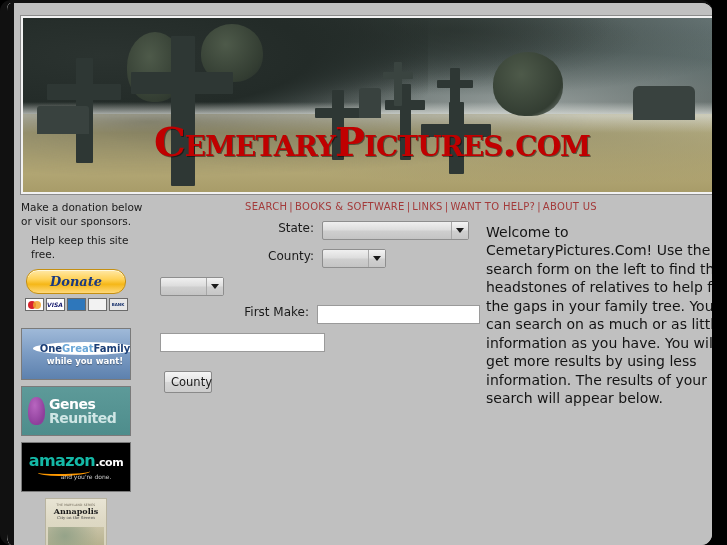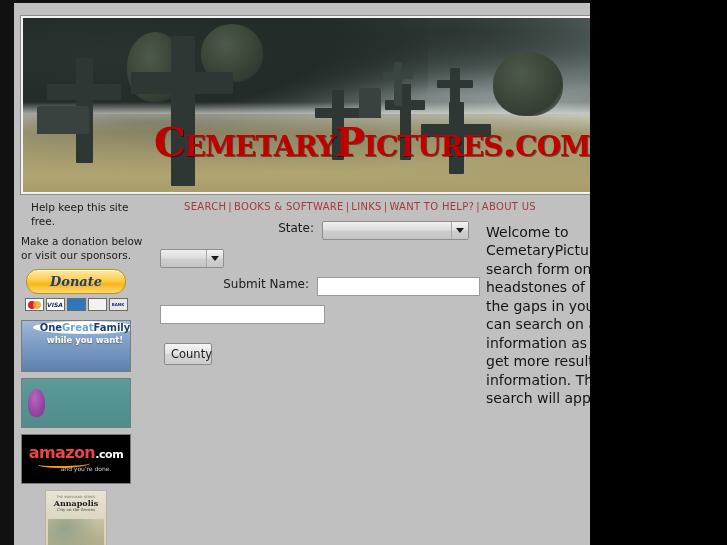--- a/index.html
+++ b/index.html
@@ -7,29 +7,30 @@
     margin: 0;
     padding: 0;
     width: 727px;
     height: 545px;
     overflow: hidden;
     background: #000000;
     font-family: "DejaVu Sans", "Liberation Sans", sans-serif;
   }
   #page {
     position: relative;
-    width: 590px;
+    width: 712px;
     height: 545px;
     background: #c0c0c0;
     box-sizing: border-box;
     border-left: 7px solid #111111;
     border-top: 3px solid #111111;
     border-right: 0;
     border-bottom: 0;
     overflow: hidden;
+    border-radius: 11px;
   }
   
   #inner-frame {
     position: absolute;
     left: 0; top: 0; right: 0; bottom: 0;
     background: #c0c0c0;
     border-left: 3px solid #d8d8d8;
     box-sizing: border-box;
   }
 
@@ -131,21 +132,21 @@
     width: 126px;
   }
   .side-text {
     font-size: 10.5px;
     color: #1a1a1a;
     line-height: 1.3;
   }
   #side-free { padding-left: 10px; margin-bottom: 7px; }
   #side-donate-note { margin-bottom: 6px; }
 
-  .paypal-box { width: 110px; margin-bottom: 9px; }
+  .paypal-box { width: 110px; margin-bottom: 17px; }
   .donate-btn {
     width: 98px; height: 23px;
     margin: 0 auto;
     border-radius: 12px;
     background: linear-gradient(#ffe9a8 0%, #ffd257 40%, #f5b718 62%, #ffd97a 100%);
     border: 1px solid #c48f12;
     box-shadow: inset 0 1px 0 #fff8dc;
     display: flex; align-items: center; justify-content: center;
     font-family: "DejaVu Serif", "Liberation Serif", serif;
     font-style: italic;
@@ -179,21 +180,21 @@
     width: 110px;
     margin-bottom: 6px;
     border: 1px solid #7a7a7a;
     box-sizing: border-box;
     overflow: hidden;
     position: relative;
   }
   #ad-ogf {
     height: 52px;
     background: linear-gradient(#9fb9d8 0%, #7c9cc4 48%, #5d81ae 100%);
-    display: flex; flex-direction: column; align-items: center;  padding-left: 18px;
+    display: flex; flex-direction: column; align-items: center; justify-content: center; padding-left: 18px;
   }
   .ogf-pill {
     background: #ffffff;
     border-radius: 50%;
     padding: 1px 7px;
     font-size: 10px;
     font-weight: bold;
     white-space: nowrap;
     line-height: 1.1;
   }
@@ -224,21 +225,21 @@
   }
   .genes-words { line-height: 1.0; }
   .genes-1 { color: #ffffff; font-size: 14px; font-weight: bold; letter-spacing: -0.5px; }
   .genes-2 { color: #cfe6e5; font-size: 14px; font-weight: bold; letter-spacing: -0.5px; }
   #ad-amazon {
     height: 50px;
     background: #000000;
     display: flex; flex-direction: column; align-items: center; justify-content: center;
   }
   .amz-row { display: flex; align-items: baseline; line-height: 1; }
-  .amz-1 { color: #ef4444; font-size: 16px; font-weight: bold; letter-spacing: -0.6px; }
+  .amz-1 { color: #14b8a6; font-size: 16px; font-weight: bold; letter-spacing: -0.6px; }
   .amz-2 { color: #ffffff; font-size: 11px; font-weight: bold; letter-spacing: -0.4px; }
   .amz-swoosh {
     width: 52px; height: 6px;
     border-bottom: 2px solid #ff9900;
     border-radius: 0 0 60% 40%;
     margin-top: -1px;
     margin-right: 24px;
   }
   .amz-tag { color: #cccccc; font-size: 6px; margin-top: -3px; margin-left: 20px; }
 
@@ -398,22 +399,22 @@
       <div id="banner-title">
         <span>Cemetary</span><span>Pictures</span><span>.com</span>
       </div>
     </div>
 
     <div id="nav">
       <a href="#">SEARCH</a><span class="sep">|</span><a href="#">BOOKS &amp; SOFTWARE</a><span class="sep">|</span><a href="#">LINKS</a><span class="sep">|</span><a href="#">WANT TO HELP?</a><span class="sep">|</span><a href="#">ABOUT US</a>
     </div>
 
     <div id="sidebar">
+      <div id="side-donate-note" class="side-text">Make a donation below or visit our sponsors.</div>
       <div id="side-free" class="side-text">Help keep this site free.</div>
-      <div id="side-donate-note" class="side-text">Make a donation below or visit our sponsors.</div>
 
       <div class="paypal-box">
         <div class="donate-btn">Donate</div>
         <div class="cards">
           <div class="card mc"></div>
           <div class="card visa">VISA</div>
           <div class="card amex"></div>
           <div class="card disc"></div>
           <div class="card bank">BANK</div>
         </div>
@@ -421,20 +422,24 @@
 
       <div class="ad" id="ad-ogf">
         <div class="ogf-pill"><span class="ogf-one">One</span><span class="ogf-great">Great</span><span class="ogf-family">Family</span></div>
         <div class="ogf-tag">
           <div>while you want!</div>
         </div>
       </div>
 
       <div class="ad" id="ad-genes">
         <div class="genes-fig"></div>
+        <div class="genes-words">
+          <div class="genes-1">Genes</div>
+          <div class="genes-2">Reunited</div>
+        </div>
       </div>
 
       <div class="ad" id="ad-amazon">
         <div class="amz-row">
           <span class="amz-1">amazon</span>
             <span class="amz-2">.com</span>
         </div>
         <div class="amz-swoosh"></div>
         <div class="amz-tag">and you're done.</div>
       </div>
@@ -454,29 +459,38 @@
       <div class="f-row">
         <div class="f-label">State:</div>
         <div class="sel wide">
           <div class="sel-field"></div>
           <div class="sel-arrow">
               <i></i>
             </div>
         </div>
       </div>
       <div class="f-row">
+        <div class="f-label">County:</div>
         <div class="sel narrow">
           <div class="sel-field"></div>
           <div class="sel-arrow">
               <i></i>
             </div>
         </div>
       </div>
       <div class="f-row">
-        <div class="f-label">Submit Name:</div>
+        <div class="sel narrow">
+          <div class="sel-field"></div>
+          <div class="sel-arrow">
+              <i></i>
+            </div>
+        </div>
+      </div>
+      <div class="f-row">
+        <div class="f-label">First Make:</div>
         <input class="txt" type="text" value="" style="">
       </div>
       <div class="f-row">
         <input class="txt" type="text" value="" style="">
       </div>
       <div id="submit-row">
         <button class="submit-btn">County</button>
       </div>
     </div>
 

